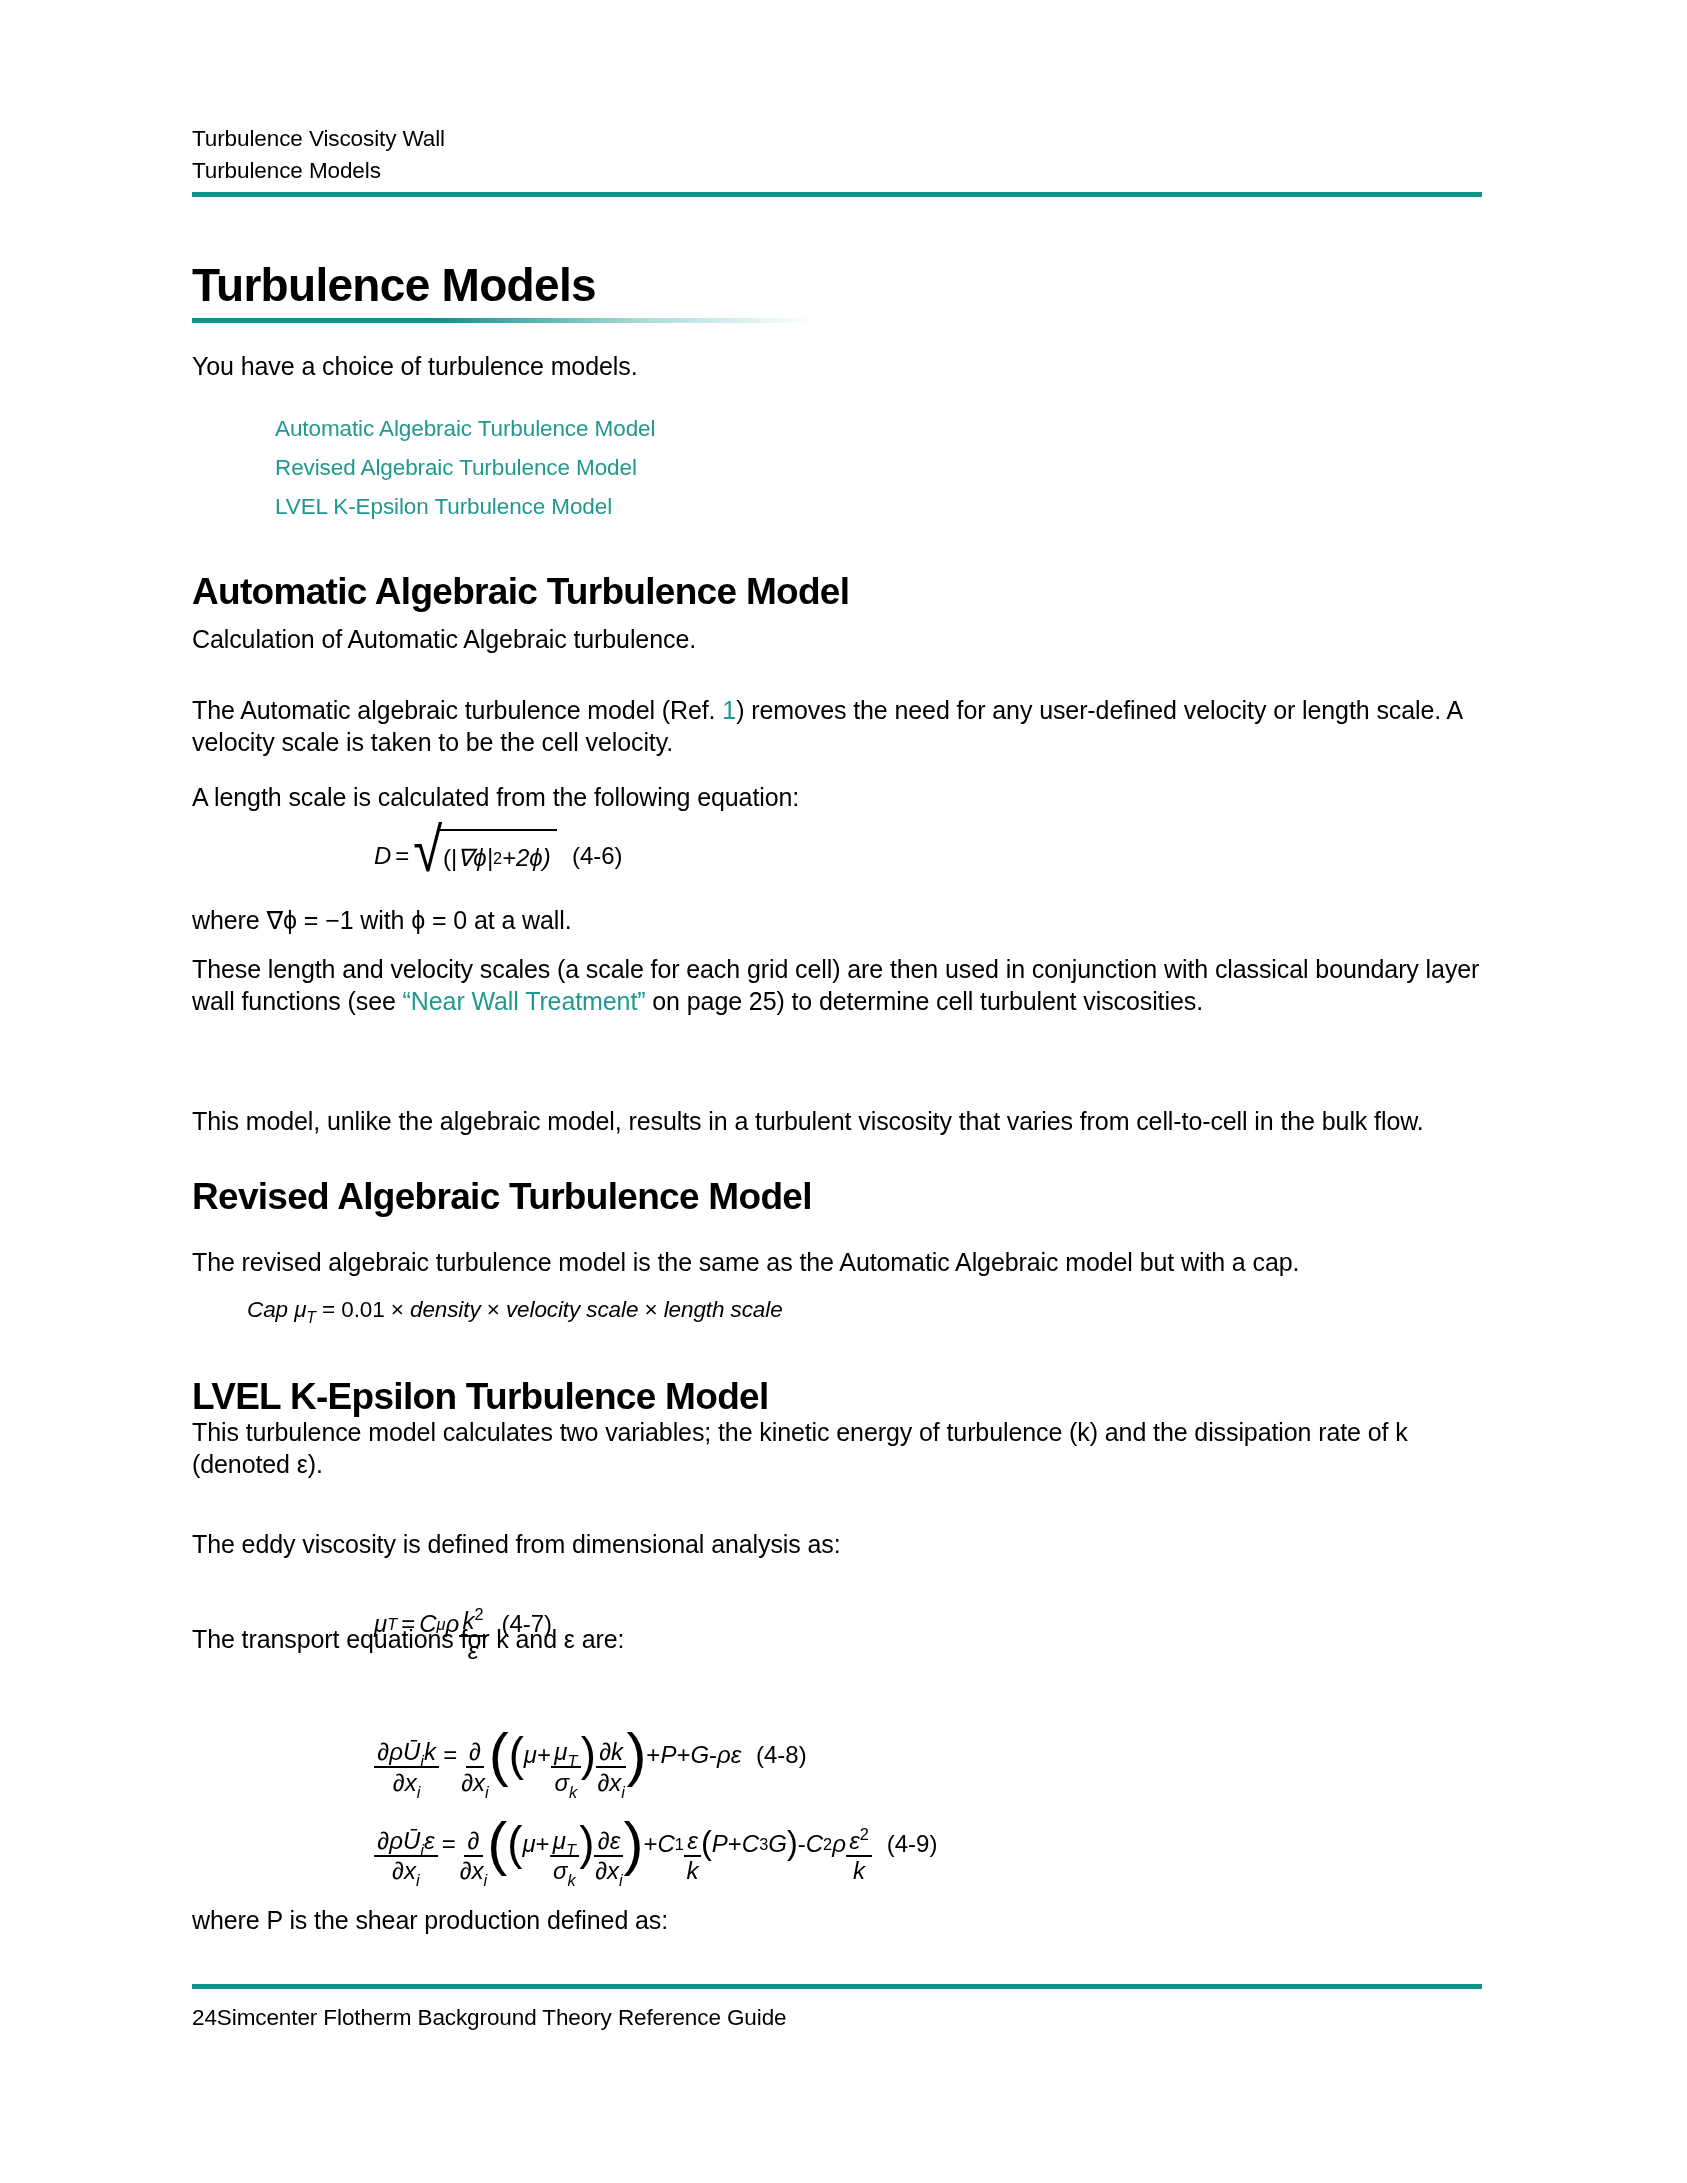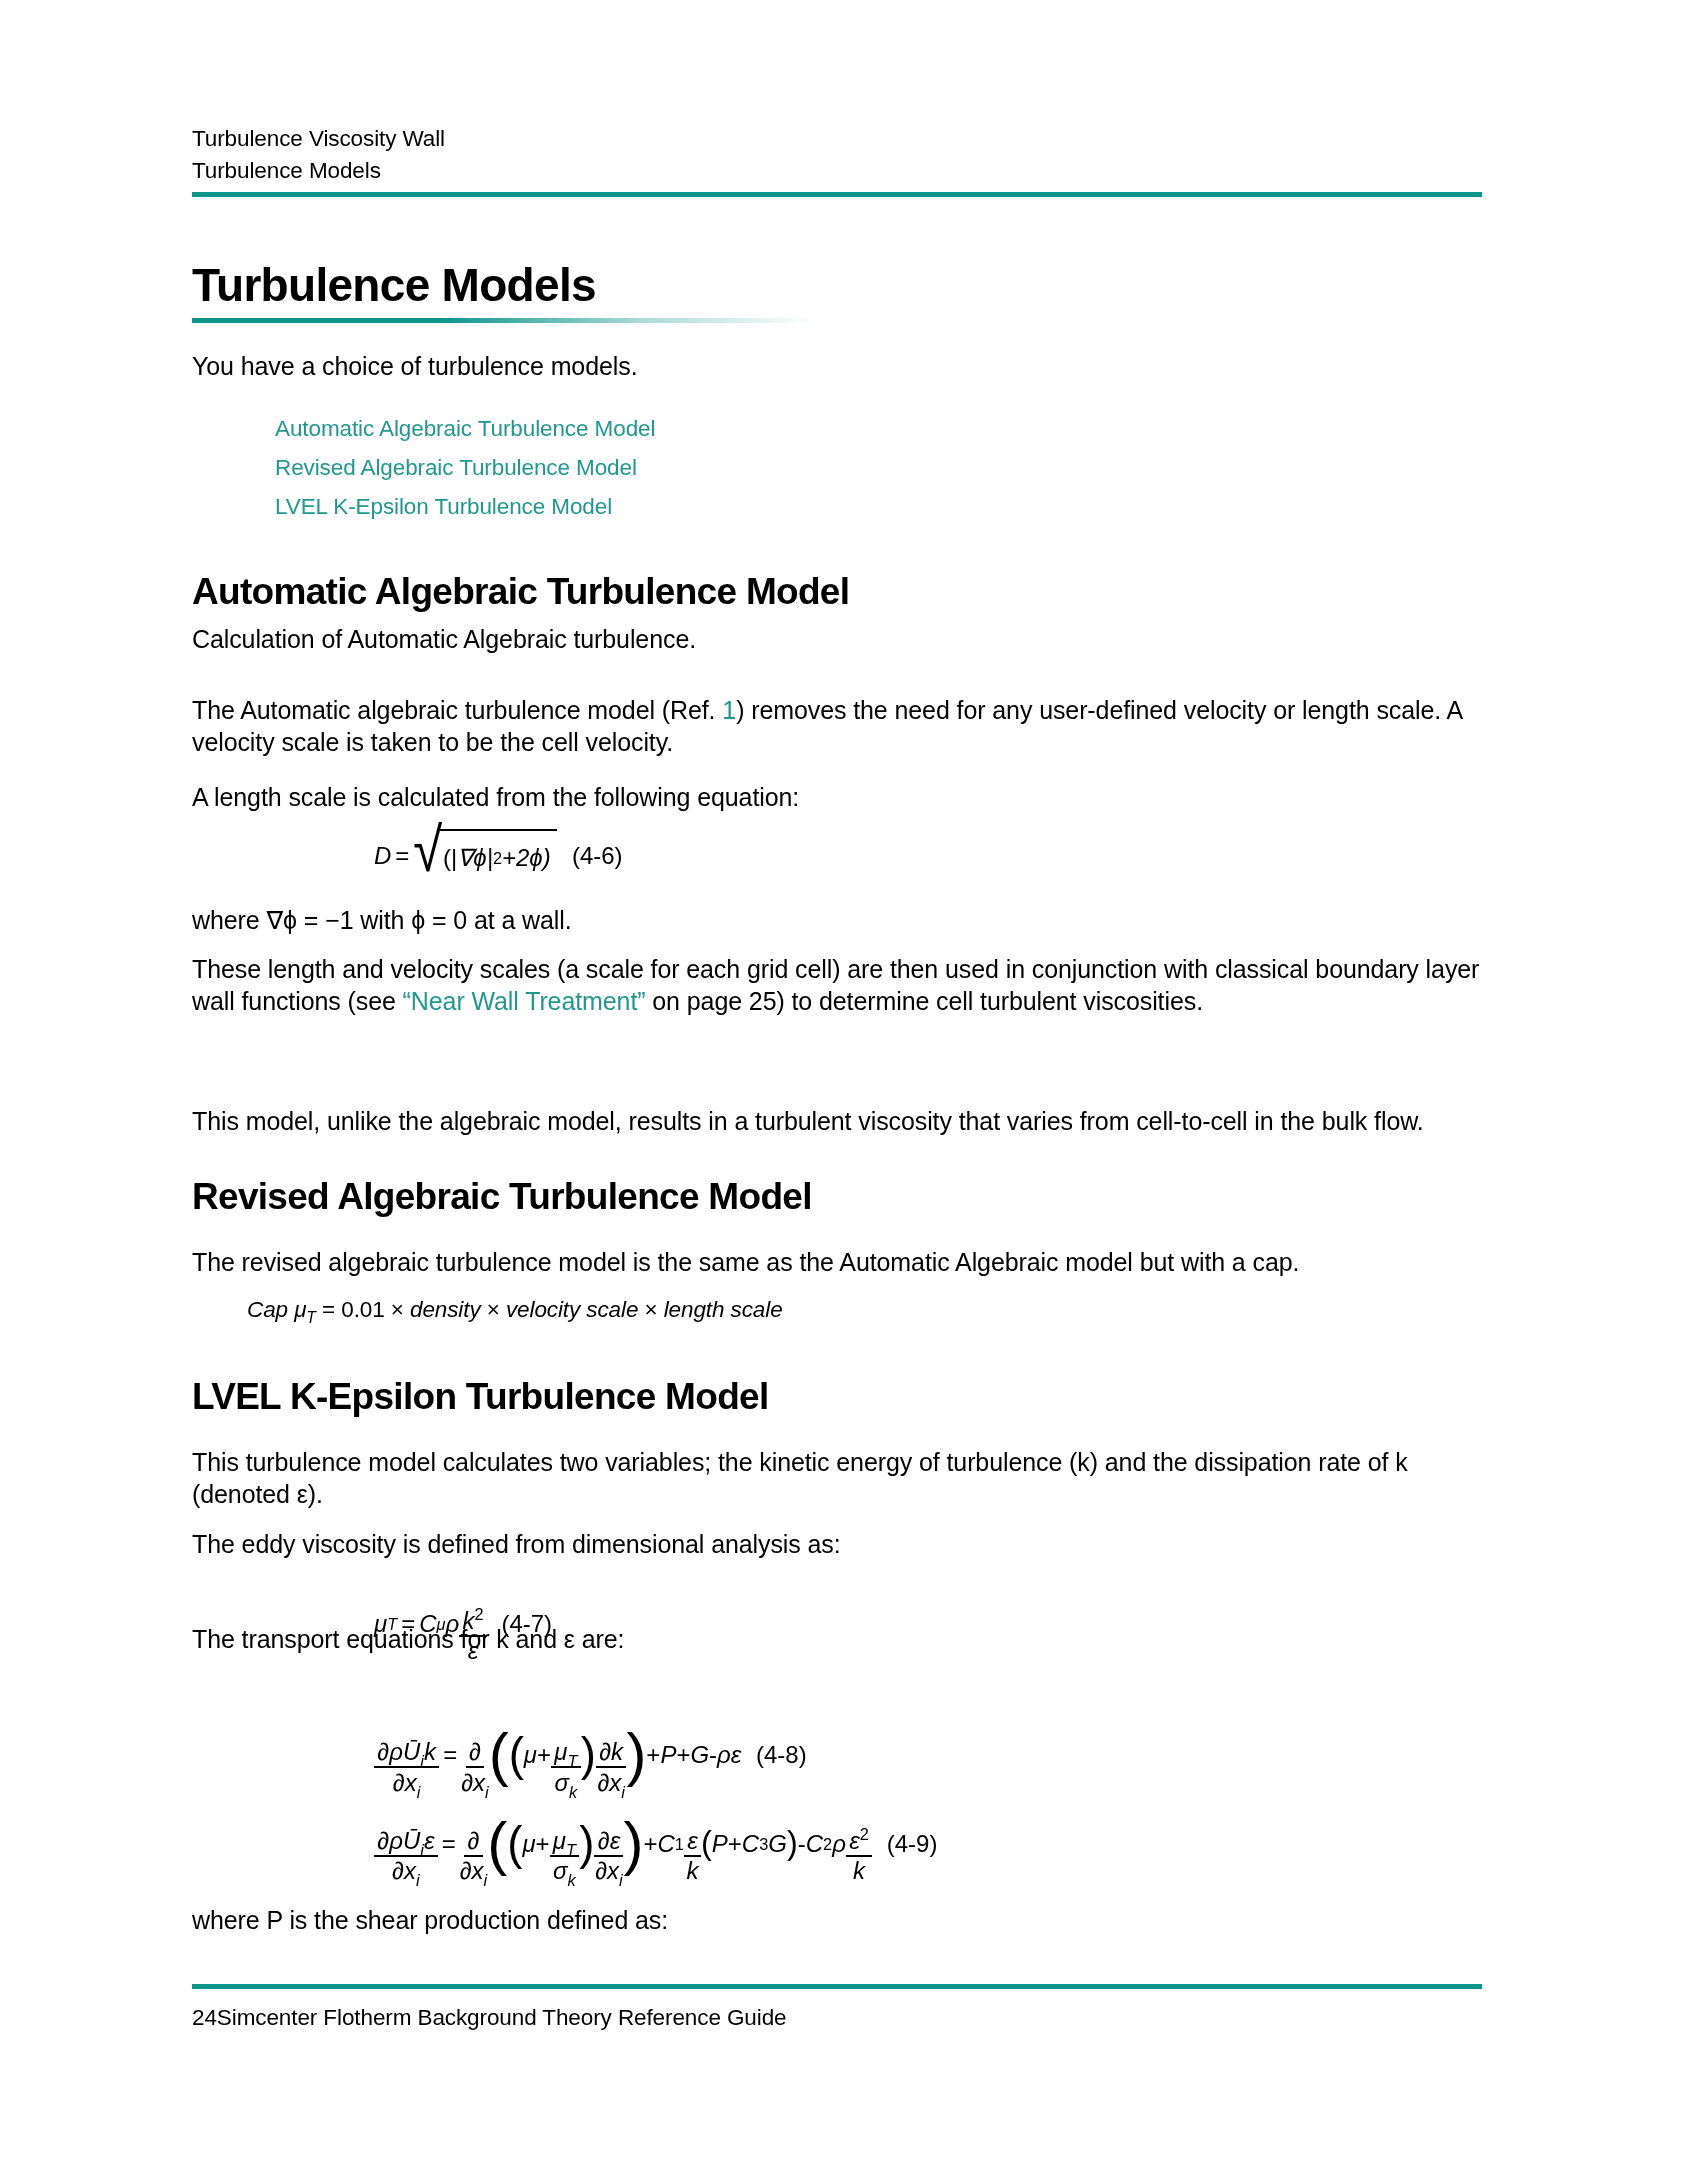--- a/index.html
+++ b/index.html
@@ -37,21 +37,21 @@
   .h2-revised{top:1178px;}
   .h2-lvel{top:1378px;}
 
   .p-calc{top:623px;}
   .p-auto2{top:694px;}
   .p-length{top:781px;}
   .p-where{top:904px;}
   .p-these{top:953px;}
   .p-this{top:1069px;margin-top:36px;}
   .p-revised{top:1246px;}
-  .p-lvel{top:1446px;}
+  .p-lvel{top:1416px;}
   .p-eddy{top:1528px;}
   .p-transport{top:1623px;}
   .p-shear{top:1904px;}
 
   .capline{top:1297px;left:247px;width:1059px;font-size:22.5px;}
   .it{font-style:italic;}
   .capline sub{font-size:0.7em;font-style:italic;}
 
   
   .eq{position:absolute;left:374px;display:flex;align-items:center;font-size:24px;font-style:italic;letter-spacing:0;}

